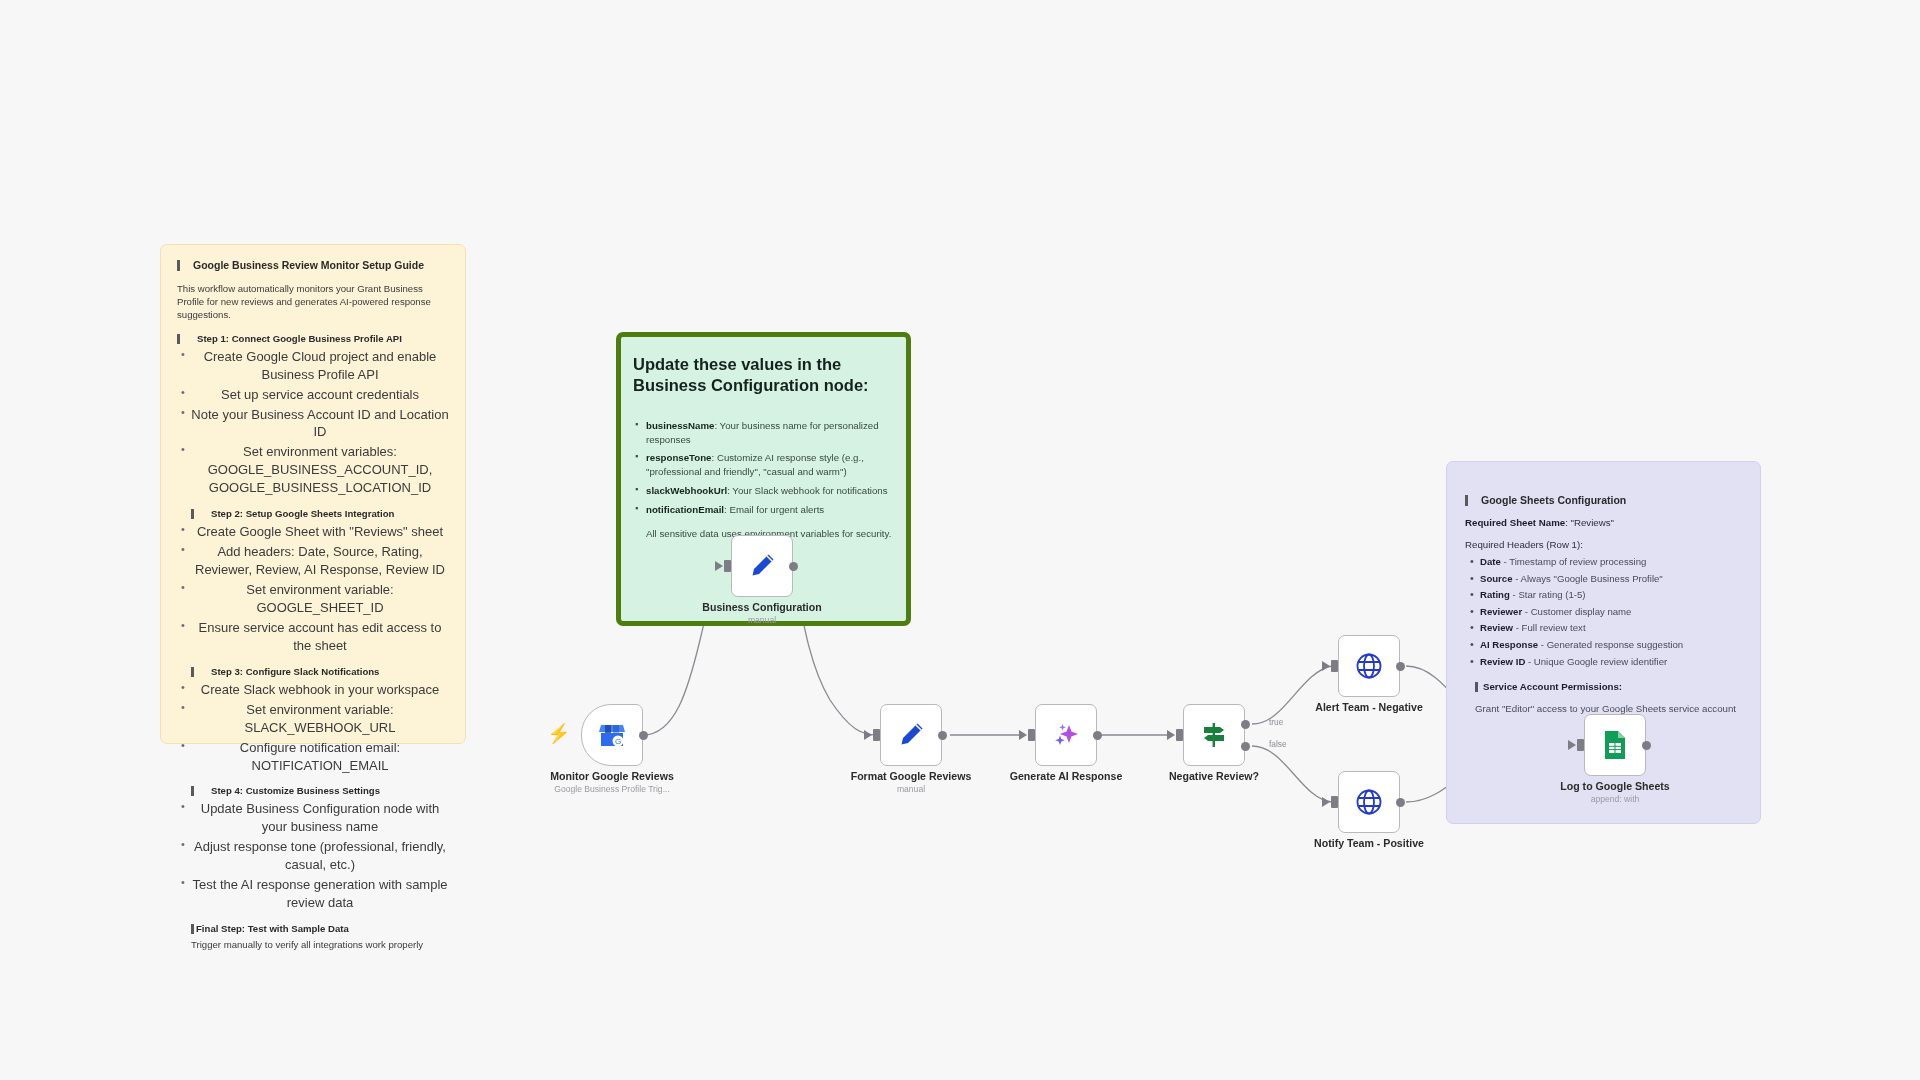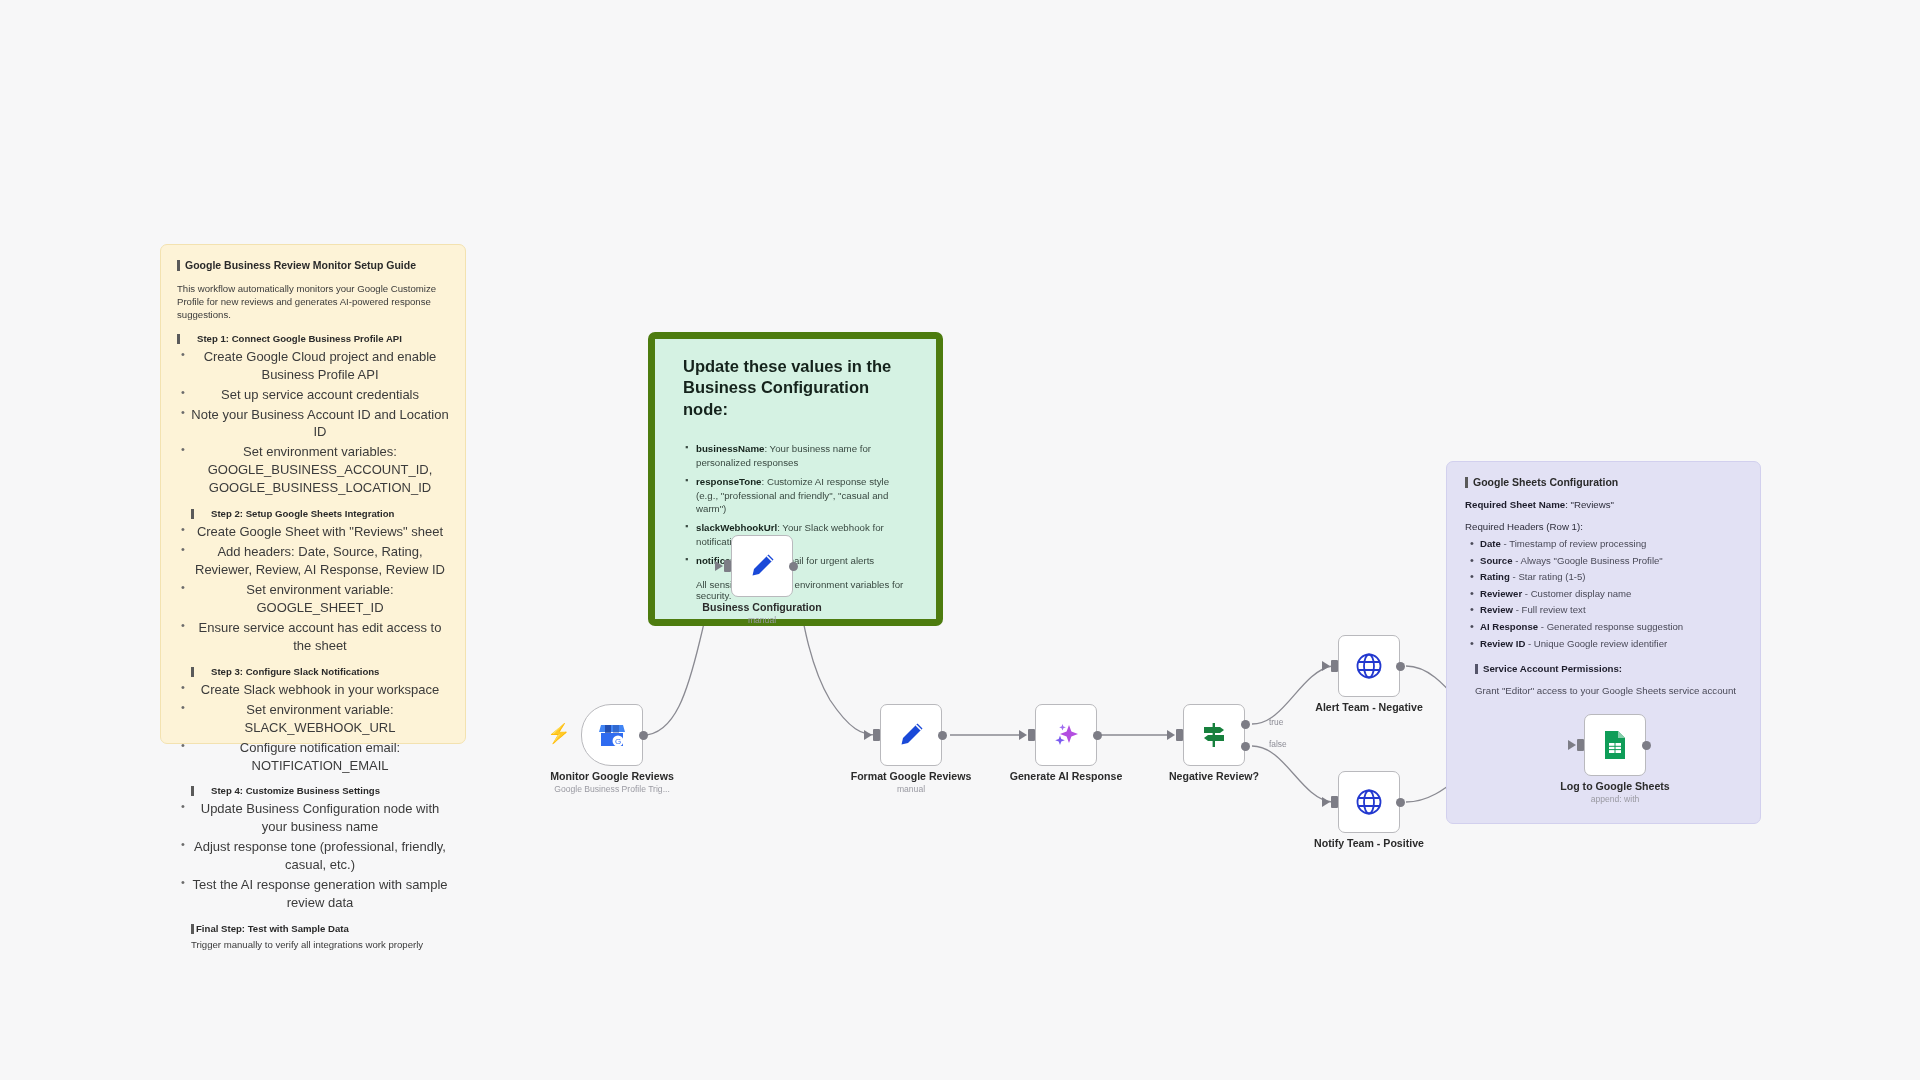--- a/index.html
+++ b/index.html
@@ -13,33 +13,32 @@
 
   
   .note { position: absolute; border-radius: 7px; }
   .note-yellow {
     left: 160px; top: 244px; width: 306px; height: 500px;
     background: #fdf3d7; border: 1px solid #f3e2b0;
     padding: 14px 16px 12px 16px;
   }
   .note-green {
     left: 616px; top: 332px; width: 295px; height: 294px;
-    background: #d5f2e3; border: 7px solid #4d7c0f;
-    padding: 17px 28px;
-    margin-left: 32px;
+    background: #d5f2e3; border: 5px solid #4d7c0f;
+    padding: 17px 12px;
   }
   .note-purple {
     left: 1446px; top: 461px; width: 315px; height: 363px;
     background: #e2e1f4; border: 1px solid #d2d0ee;
-    padding: 14px 18px;
+    padding: 32px 18px;
   }
 
   .note-title {
     font-size: 10.5px; font-weight: bold; color: #2a2a2a;
-    display: flex; align-items: flex-start; gap: 5px; margin-bottom: 11px;
+    display: flex; align-items: flex-start; gap: 13px; margin-bottom: 11px;
   }
   .note-title .bar {
     display: inline-block; width: 3px; height: 11px;
     background: #5a5a5a; flex: none; margin-top: 1px;
   }
   .note-sub {
     font-size: 9.6px; font-weight: bold; color: #2a2a2a;
     display: flex; align-items: flex-start; gap: 17px;
     margin: 11px 0 4px 14px;
   }
@@ -165,21 +164,21 @@
 
       <path d="M 1406 802 C 1450 802 1470 752 1522 745"></path>
     </g>
   </svg>
 
   <div class="note note-yellow">
     <div class="note-title">
       <span class="bar"></span>
       <span>Google Business Review Monitor Setup Guide</span>
     </div>
-    <div class="note-p">This workflow automatically monitors your Google Customize Profile for new reviews and generates AI-powered response suggestions.</div>
+    <div class="note-p">This workflow automatically monitors your Grant Business Profile for new reviews and generates AI-powered response suggestions.</div>
 
     <div class="note-sub" style="margin-left:0">
       <span class="bar"></span>
       <span>Step 1: Connect Google Business Profile API</span>
     </div>
     <ul class="note-list">
       <li>Create Google Cloud project and enable Business Profile API</li>
       <li>Set up service account credentials</li>
       <li>Note your Business Account ID and Location ID</li>
       <li>Set environment variables: GOOGLE_BUSINESS_ACCOUNT_ID, GOOGLE_BUSINESS_LOCATION_ID</li>

